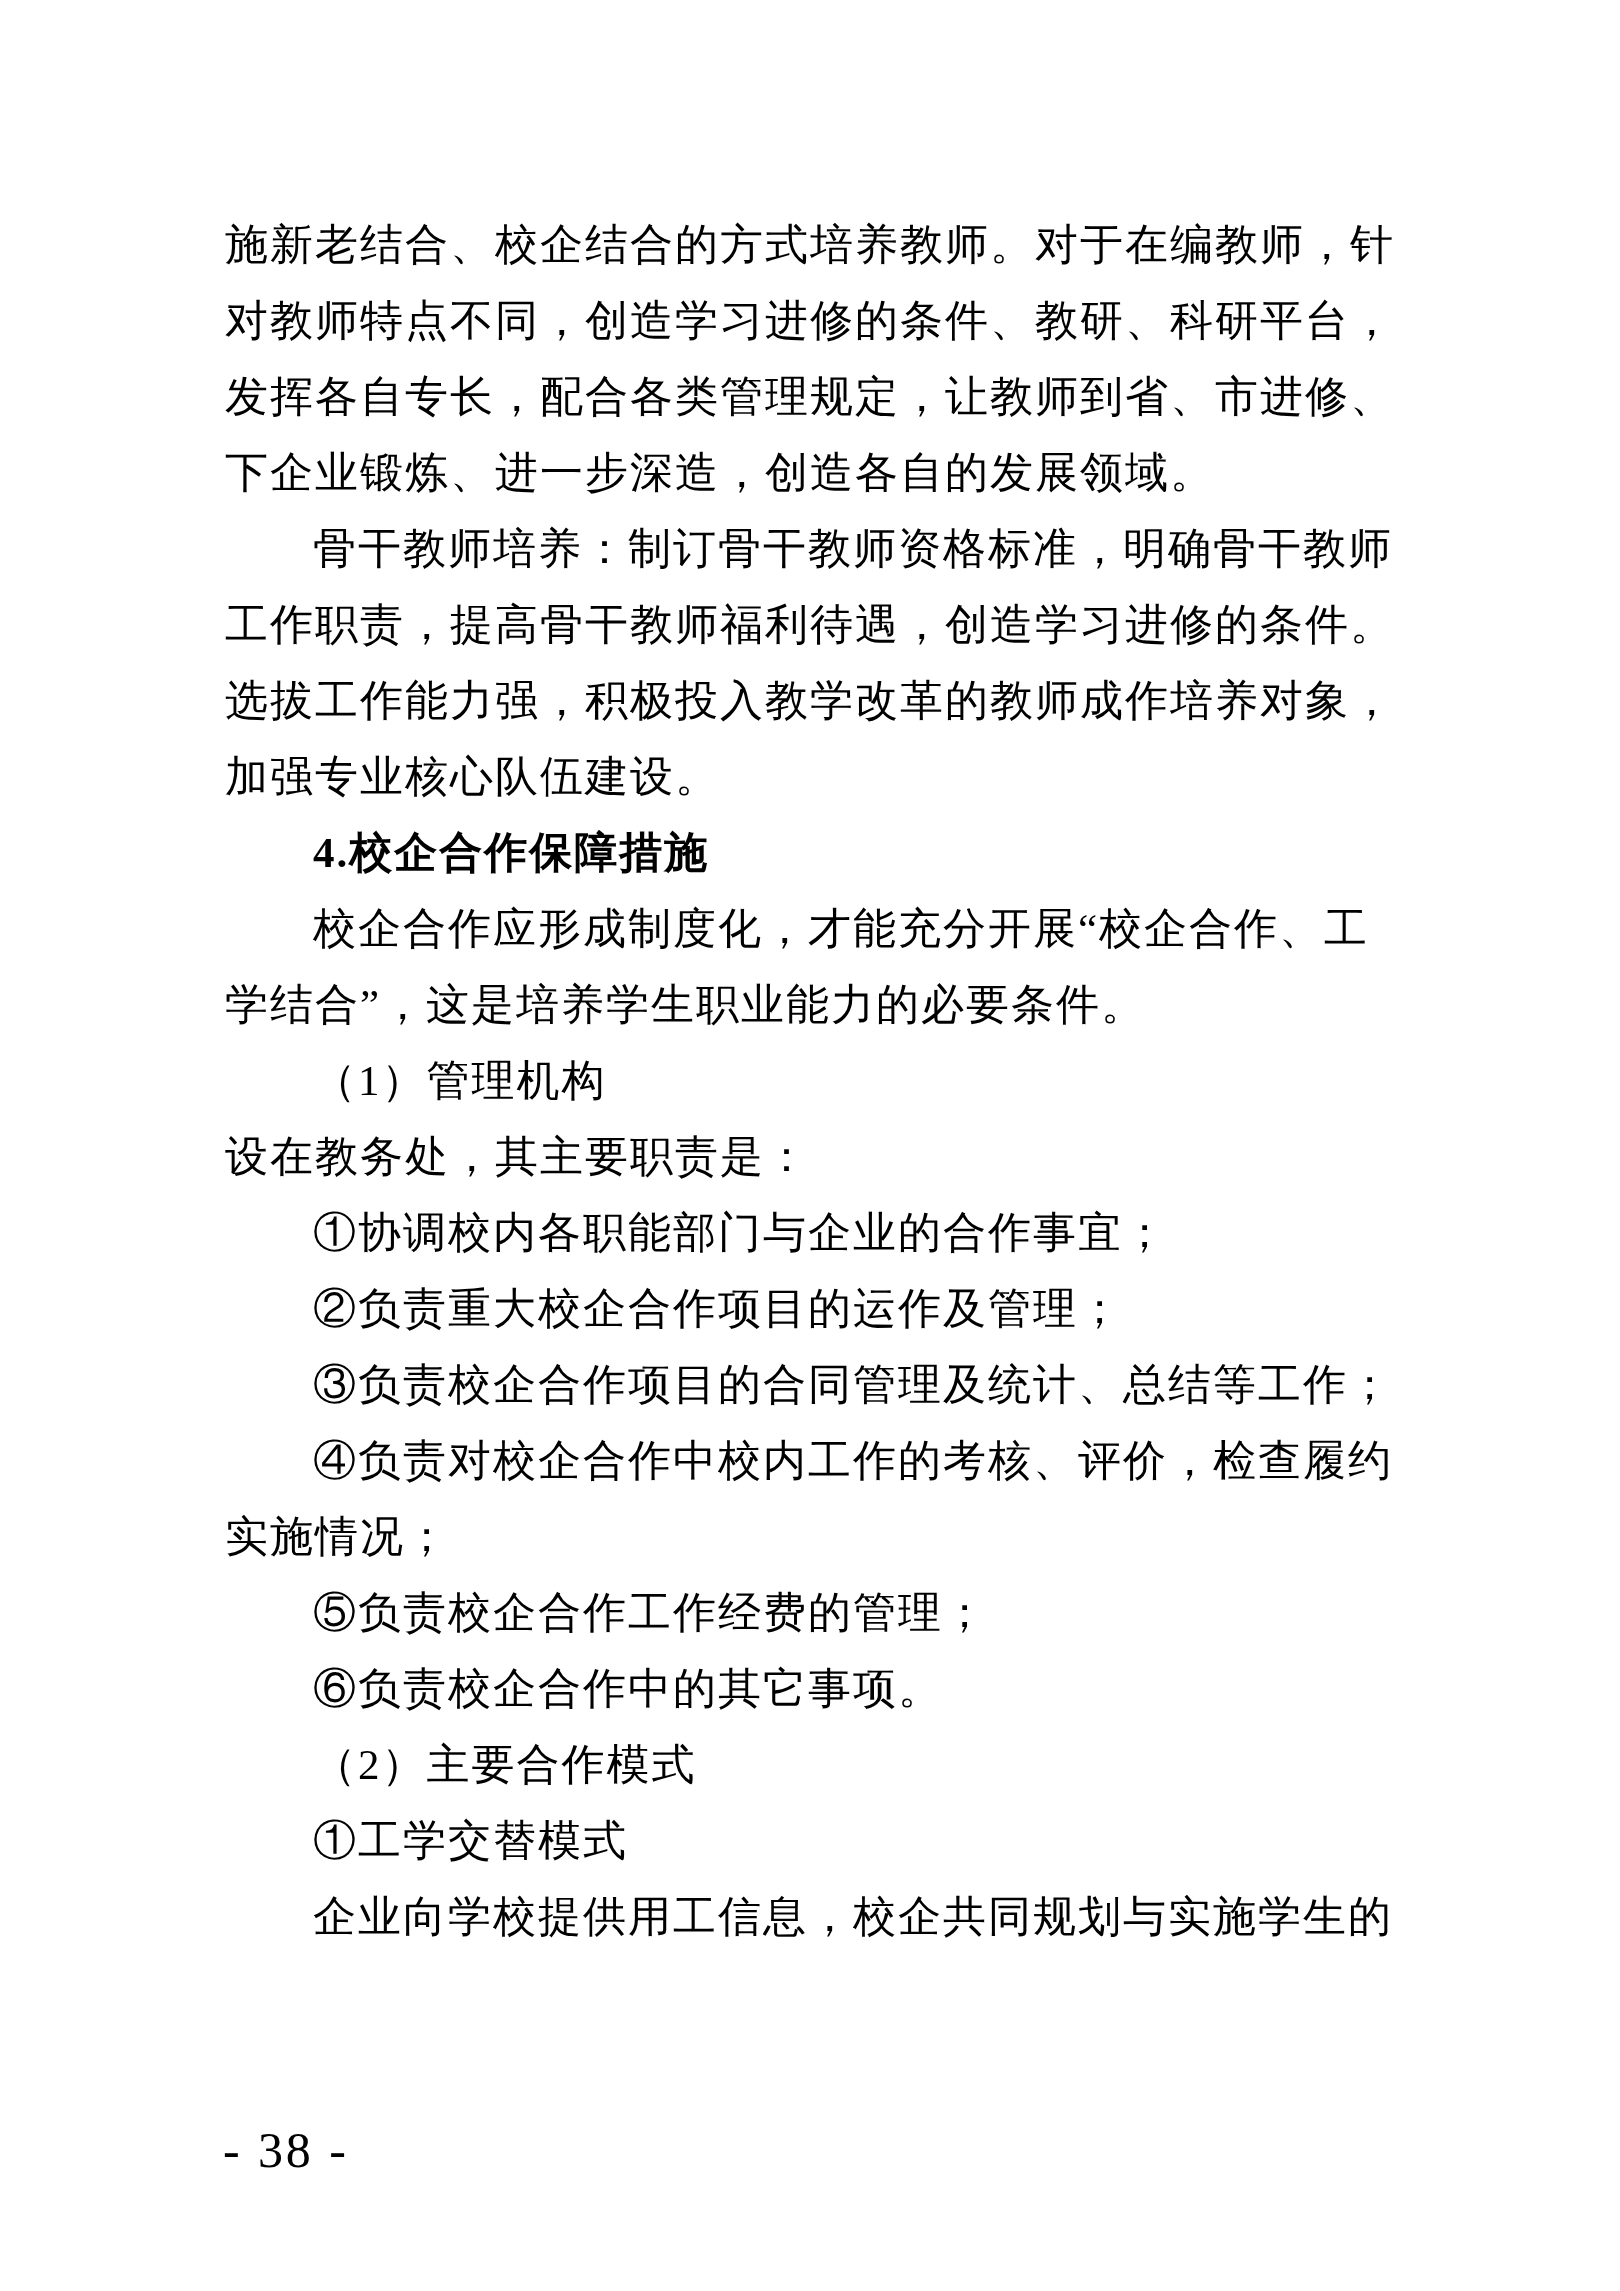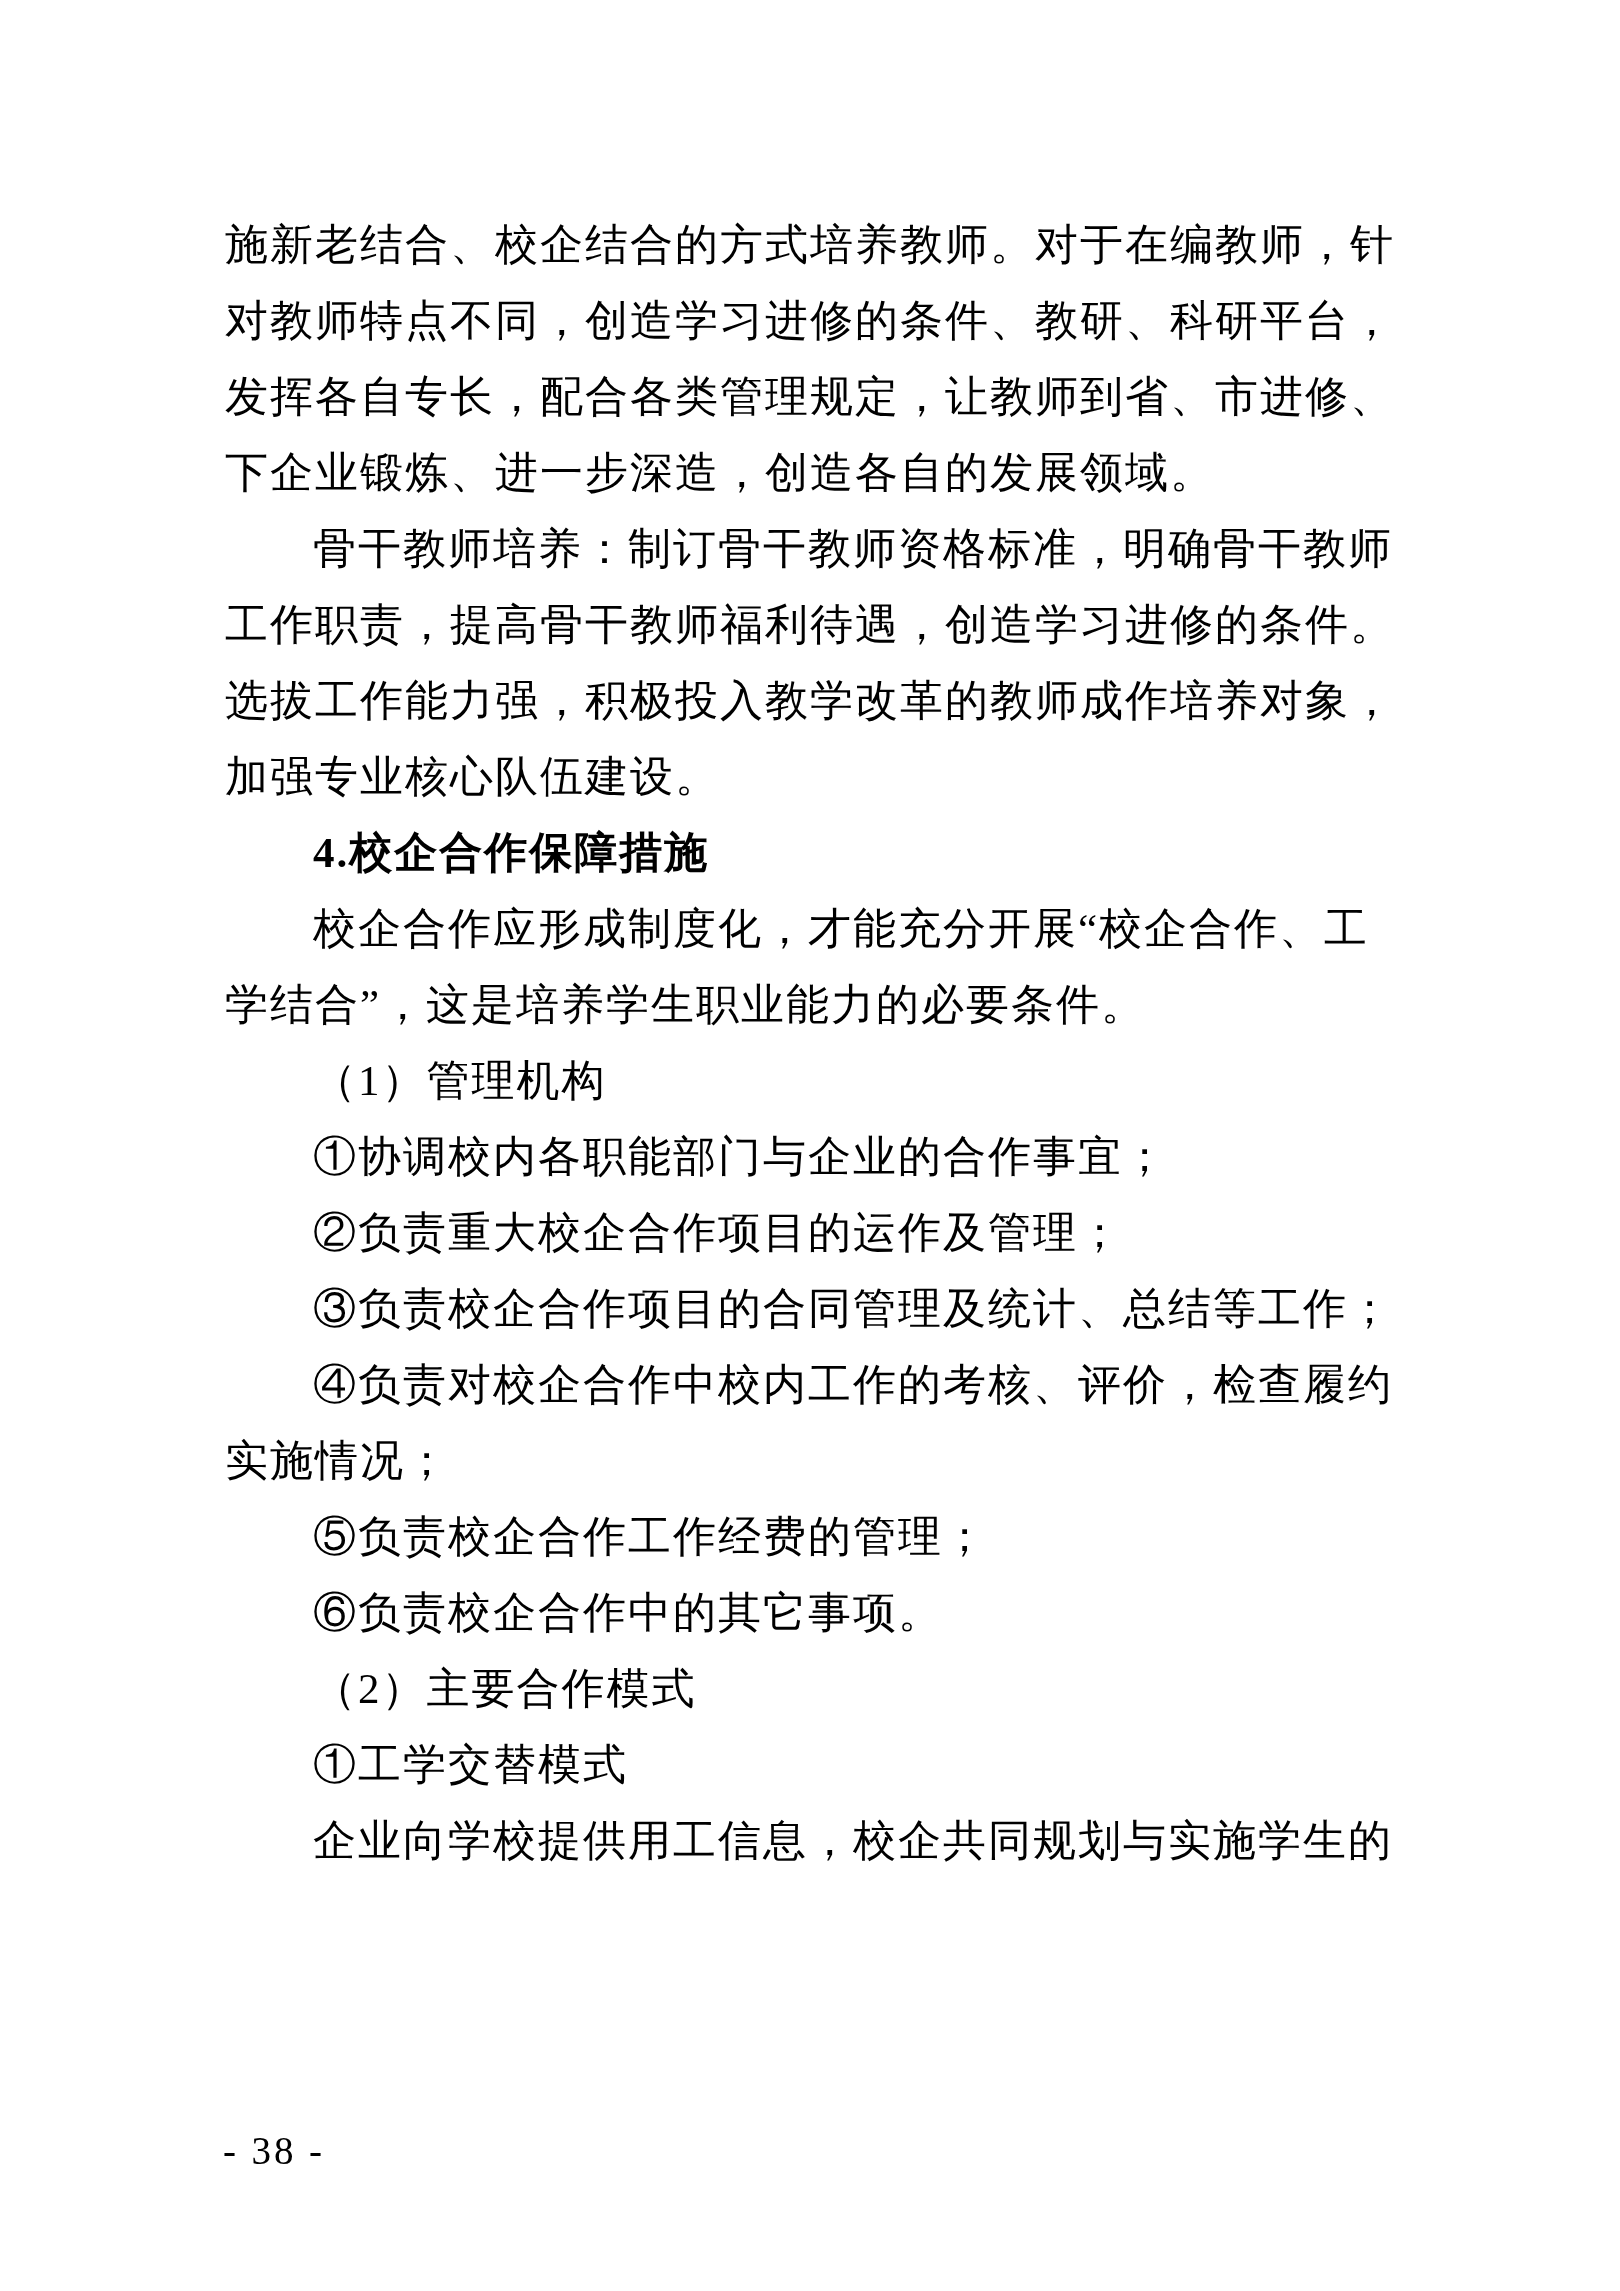--- a/index.html
+++ b/index.html
@@ -39,21 +39,21 @@
   .indent {
     padding-left: 88px;
   }
   .heading {
     font-weight: bold;
   }
   .footer {
     position: absolute;
     left: 223px;
     top: 2129px;
-    font-size: 39px;
+    font-size: 50px;
     line-height: 43px;
     letter-spacing: 2.9px;
     white-space: pre;
   }
 </style>
 </head>
 <body>
 
 <div class="page">
   <div class="content">
@@ -62,20 +62,21 @@
     <div class="line">发挥各自专长，配合各类管理规定，让教师到省、市进修、</div>
     <div class="line">下企业锻炼、进一步深造，创造各自的发展领域。</div>
     <div class="line indent">骨干教师培养：制订骨干教师资格标准，明确骨干教师</div>
     <div class="line">工作职责，提高骨干教师福利待遇，创造学习进修的条件。</div>
     <div class="line">选拔工作能力强，积极投入教学改革的教师成作培养对象，</div>
     <div class="line">加强专业核心队伍建设。</div>
     <div class="line indent heading">4.校企合作保障措施</div>
     <div class="line indent">校企合作应形成制度化，才能充分开展“校企合作、工</div>
     <div class="line">学结合”，这是培养学生职业能力的必要条件。</div>
     <div class="line indent">（1）管理机构</div>
+    <div class="line">设在教务处，其主要职责是：</div>
     <div class="line indent">①协调校内各职能部门与企业的合作事宜；</div>
     <div class="line indent">②负责重大校企合作项目的运作及管理；</div>
     <div class="line indent">③负责校企合作项目的合同管理及统计、总结等工作；</div>
     <div class="line indent">④负责对校企合作中校内工作的考核、评价，检查履约</div>
     <div class="line">实施情况；</div>
     <div class="line indent">⑤负责校企合作工作经费的管理；</div>
     <div class="line indent">⑥负责校企合作中的其它事项。</div>
     <div class="line indent">（2）主要合作模式</div>
     <div class="line indent">①工学交替模式</div>
     <div class="line indent">企业向学校提供用工信息，校企共同规划与实施学生的</div>

